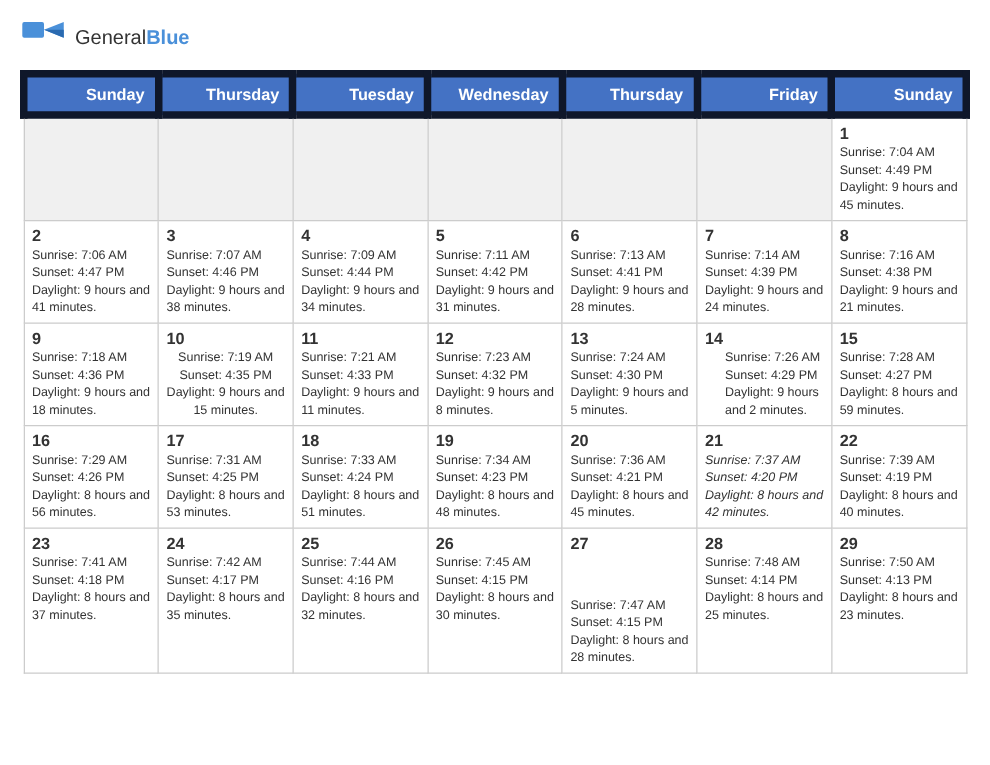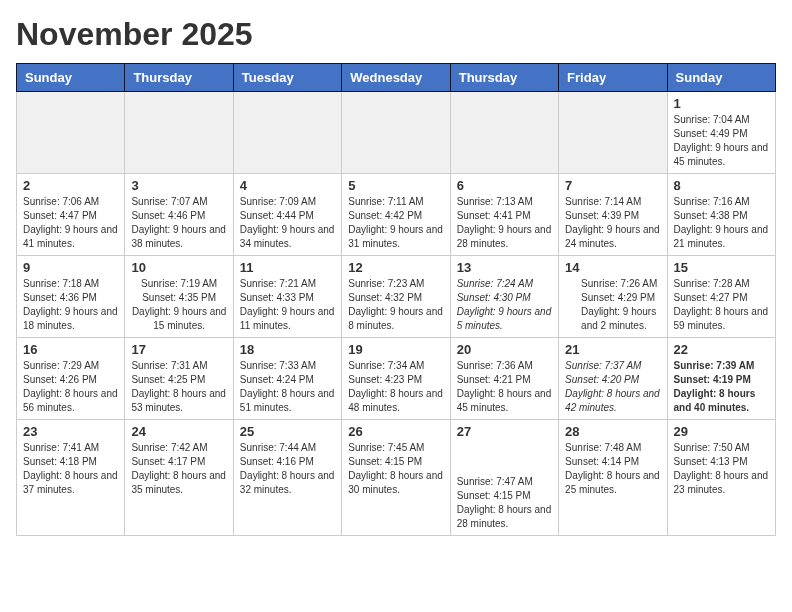--- a/index.html
+++ b/index.html
@@ -40,22 +40,22 @@
     .calendar {
       width: 100%;
       border-collapse: collapse;
       border: 1px solid #ccc;
     }
     .calendar th {
       background: #4472c4;
       color: #fff;
       font-size: 13px;
       padding: 6px 8px;
-      text-align: left;
-      border: 1px solid #0f172a;
+      text-align: right;
+      border: 6px solid #0f172a;
     }
     .calendar td {
       vertical-align: top;
       border: 1px solid #ccc;
       padding: 4px 6px;
       font-size: 10px;
       color: #333;
       background: #fff;
       width: calc(100% / 7);
       min-height: 70px;
@@ -78,22 +78,31 @@
       background: #f0f0f0;
     }
     .last-row td.has-data {
       background: #fff;
     }
   </style>
 </head>
 <body>
 
 <div class="header-area">
+  <div class="logo">
+    <svg class="logo-icon" viewBox="0 0 50 38" xmlns="http://www.w3.org/2000/svg">
+      <rect x="2" y="2" width="22" height="16" rx="2" fill="#4a90d9"></rect>
+      <polygon points="24,10 44,2 44,18" fill="#4a90d9"></polygon>
+      <polygon points="24,10 44,10 44,18" fill="#2a6ab0"></polygon>
+    </svg>
+    <div>
+      <div style="font-size:16px; color:#333; font-weight:normal;">General<span style="color:#4a90d9; font-weight:bold;">Blue</span></div>
+    </div>
+  </div>
   <div class="title-area">
-    <div class="month-title">November 2025</div>
   </div>
 </div>
 
 <table class="calendar">
   <thead>
     <tr>
     <th>Sunday</th>
         <th>Thursday</th>
         <th>Tuesday</th>
         <th>Wednesday</th>
@@ -181,21 +190,21 @@
 Daylight: 9 hours and 11 minutes.</div>
         </td>
         <td>
           <span class="day-num">12</span>
           <div class="day-info" style="white-space: pre-line;">Sunrise: 7:23 AM
 Sunset: 4:32 PM
 Daylight: 9 hours and 8 minutes.</div>
         </td>
         <td>
           <span class="day-num">13</span>
-          <div class="day-info" style="white-space: pre-line; font-style: italic;">Sunrise: 7:24 AM
+          <div class="day-info" style="white-space: pre-line;">Sunrise: 7:24 AM
 Sunset: 4:30 PM
 Daylight: 9 hours and 5 minutes.</div>
         </td>
         <td>
           <span class="day-num">14</span>
           <div class="day-info" style="white-space: pre-line; margin-left: 16px;">Sunrise: 7:26 AM
 Sunset: 4:29 PM
 Daylight: 9 hours and 2 minutes.</div>
         </td>
         <td>
@@ -237,21 +246,21 @@
 Daylight: 8 hours and 45 minutes.</div>
         </td>
         <td>
           <span class="day-num">21</span>
           <div class="day-info" style="white-space: pre-line; font-style: italic;">Sunrise: 7:37 AM
 Sunset: 4:20 PM
 Daylight: 8 hours and 42 minutes.</div>
         </td>
         <td>
           <span class="day-num">22</span>
-          <div class="day-info" style="white-space: pre-line; font-weight: bold;">Sunrise: 7:39 AM
+          <div class="day-info" style="white-space: pre-line;">Sunrise: 7:39 AM
 Sunset: 4:19 PM
 Daylight: 8 hours and 40 minutes.</div>
         </td>
       </tr>
       <tr>
         <td>
           <span class="day-num">23</span>
           <div class="day-info" style="white-space: pre-line;">Sunrise: 7:41 AM
 Sunset: 4:18 PM
 Daylight: 8 hours and 37 minutes.</div>

